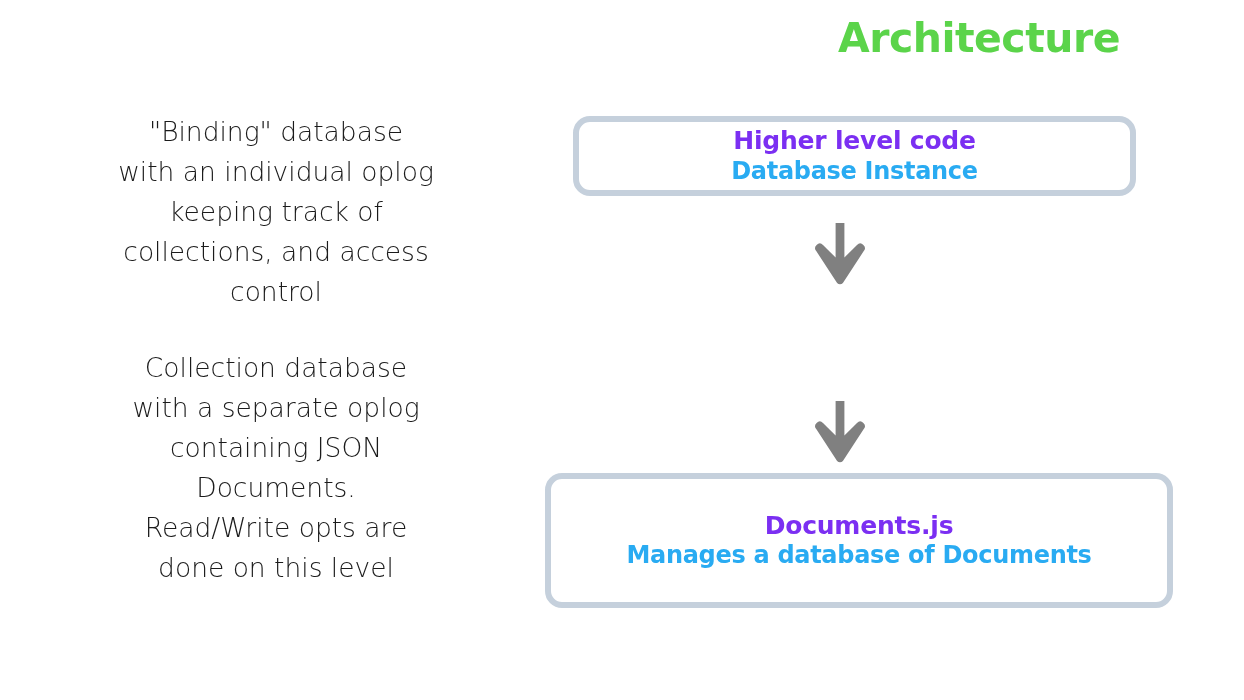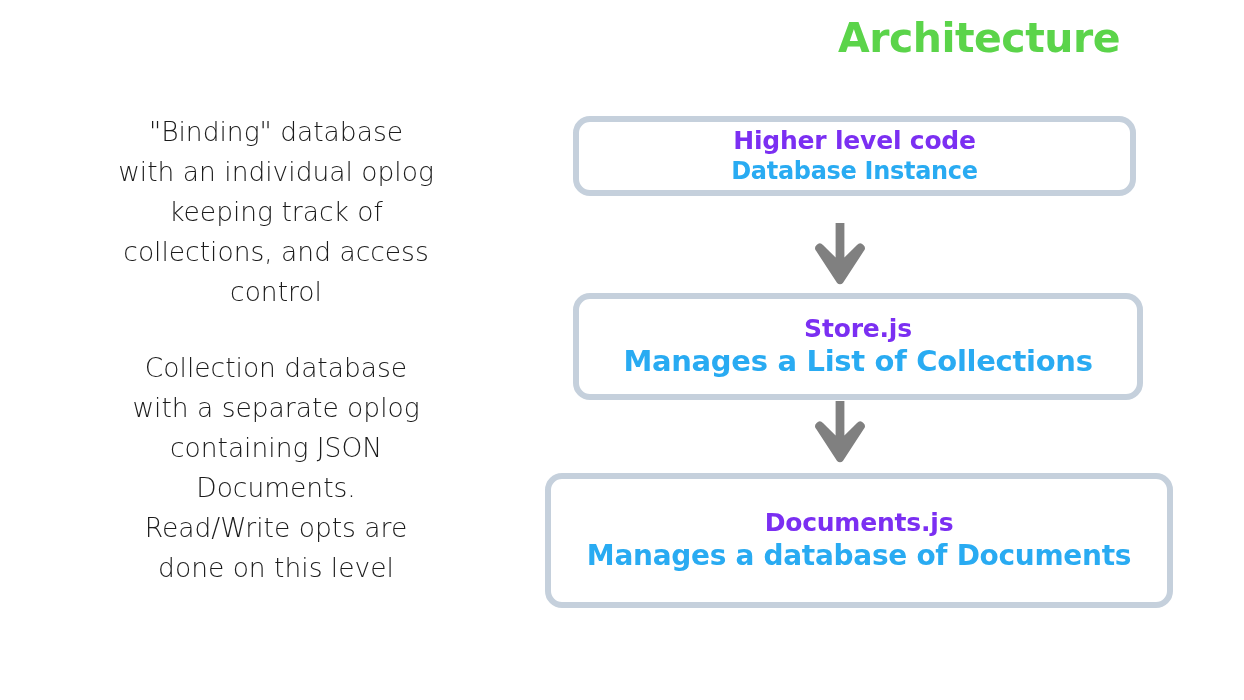--- a/index.html
+++ b/index.html
@@ -97,21 +97,21 @@
     line-height: 1.22;
     white-space: nowrap;
     letter-spacing: -0.3px;
   }
 
   
   #node-1 { left: 53px;  top: 11px;  width: 563px; height: 80px; }
   #node-2 { left: 53px;  top: 188px; width: 570px; height: 107px; }
   #node-3 { left: 25px;  top: 368px; width: 628px; height: 135px; }
 
-  .node-3 .node-sub { font-size: 28px; }
+  .node-3 .node-sub { font-size: 24px; }
   .node-2 .node-sub { font-size: 29px; }
 
   
   .arrow {
     position: absolute;
     width: 56px;
     height: 62px;
   }
   #arrow-1 { left: 292px; top: 118px; }
   #arrow-2 { left: 292px; top: 296px; }
@@ -144,24 +144,20 @@
       <div class="node-title">Higher level code</div>
       <div class="node-sub">Database Instance</div>
     </div>
 
     <div class="arrow" id="arrow-1">
       <svg viewBox="0 0 56 62" xmlns="http://www.w3.org/2000/svg">
         <path d="M23.6 0 h8.8 v34.5 l12.6 -12.6 a4.6 4.6 0 0 1 6.6 6.4 L30.9 60.0 a4.0 4.0 0 0 1 -5.8 0 L4.4 28.3 a4.6 4.6 0 0 1 6.6 -6.4 L23.6 34.5 Z" fill="#808080"></path>
       </svg>
     </div>
 
-    <div class="node node-2" id="node-2">
-      <div class="node-title">Store.js</div>
-      <div class="node-sub">Manages a List of Collections</div>
-    </div>
 
     <div class="arrow" id="arrow-2">
       <svg viewBox="0 0 56 62" xmlns="http://www.w3.org/2000/svg">
         <path d="M23.6 0 h8.8 v34.5 l12.6 -12.6 a4.6 4.6 0 0 1 6.6 6.4 L30.9 60.0 a4.0 4.0 0 0 1 -5.8 0 L4.4 28.3 a4.6 4.6 0 0 1 6.6 -6.4 L23.6 34.5 Z" fill="#808080"></path>
       </svg>
     </div>
 
     <div class="node node-3" id="node-3">
       <div class="node-title">Documents.js</div>
       <div class="node-sub">Manages a database of Documents</div>

